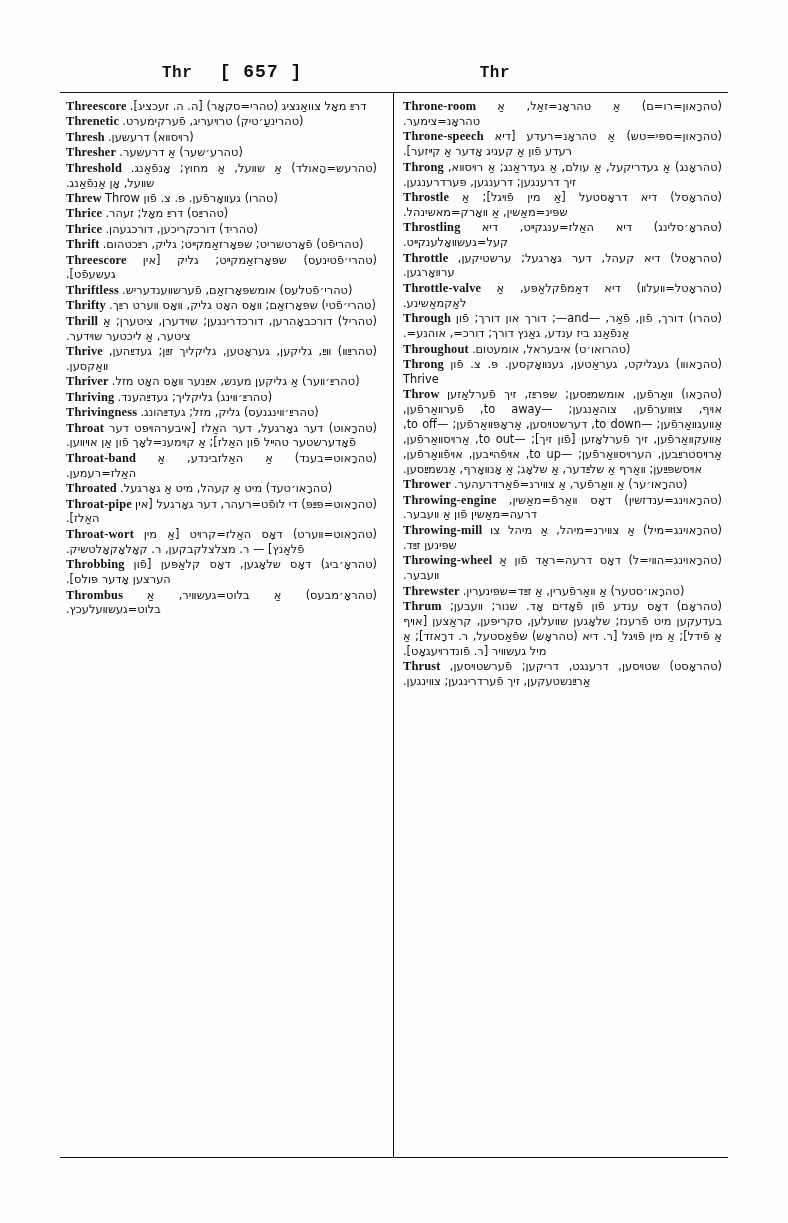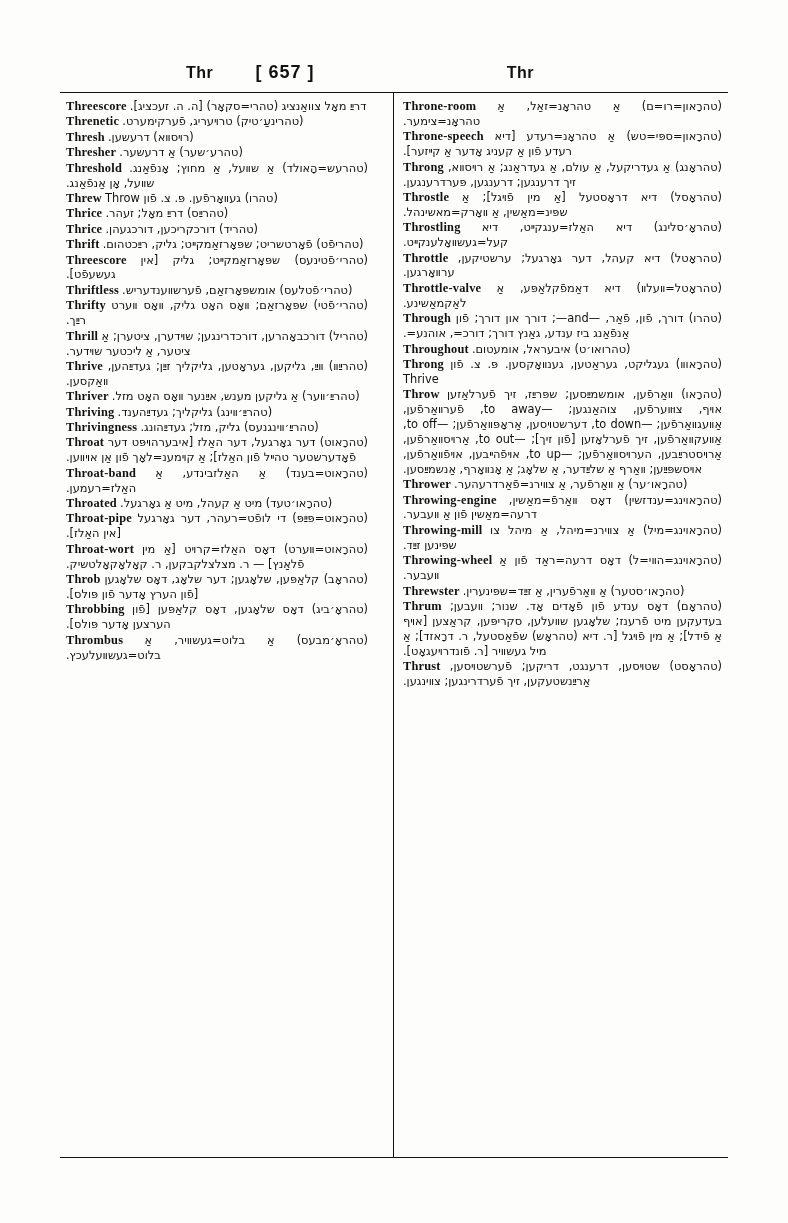--- a/index.html
+++ b/index.html
@@ -17,28 +17,28 @@
   .page {
     position: absolute;
     left: 0; top: 0;
     width: 788px;
     height: 1223px;
     background: #fdfdfc;
   }
   
   .runhead {
     position: absolute;
-    left: 76px;
+    left: 52px;
     top: 62px;
     width: 668px;
     height: 26px;
     display: flex;
     align-items: baseline;
     justify-content: space-between;
-    font-family: Liberation Sans, sans-serif;
+    font-family: Liberation Mono, monospace;
     font-weight: bold;
     font-size: 16px;
     letter-spacing: 0.5px;
   }
   .runhead .rh-left {
     margin-left: 110px;
   }
   .runhead .rh-page {
     font-size: 18px;
     font-weight: bold;
@@ -61,21 +61,21 @@
     display: flex;
   }
   .col {
     box-sizing: border-box;
     padding: 6px 6px 4px 6px;
     width: 50%;
     overflow: hidden;
   }
   .col.left {
     border-right: 1.1px solid #111;
-    padding-right: 25px;
+    padding-right: 16px;
   }
   .col.right {
     padding-left: 9px;
   }
   .entry {
     font-size: 12.4px;
     line-height: 14.9px;
     margin: 0 0 0.5px 0;
     text-align: justify;
     unicode-bidi: plaintext;
@@ -194,24 +194,20 @@
       </div>
       <div class="entry clearfix">
         <span class="hw">Throat-pipe</span>
         <span class="line-r just">(טהרָאוט=פּײַפּ) די לופֿט=רעהר, דער גאָרגעל [אין האַלז].</span>
       </div>
       <div class="entry clearfix">
         <span class="hw">Throat-wort</span>
         <span class="line-r just">(טהרָאוט=װערט) דאָס האַלז=קרױט [אַ מין פֿלאַנץ] — ר. מצלצלקבקען, ר. קאָלאָקאָלטשיק.</span>
       </div>
       <div class="entry clearfix">
-        <span class="hw">Throb</span>
-        <span class="line-r just">(טהראָב) קלאַפּען, שלאָגען; דער שלאָג, דאָס שלאָגען [פֿון הערץ אָדער פֿון פּולס].</span>
-      </div>
-      <div class="entry clearfix">
         <span class="hw">Throbbing</span>
         <span class="line-r just">(טהראָ׳ביג) דאָס שלאָגען, דאָס קלאַפּען [פֿון הערצען אָדער פּולס].</span>
       </div>
       <div class="entry clearfix">
         <span class="hw">Thrombus</span>
         <span class="line-r just">(טהראָ׳מבעס) אַ בלוט=געשװיר, אַ בלוט=געשװעלעכץ.</span>
       </div>
     </div>
 
     <div class="col right">

